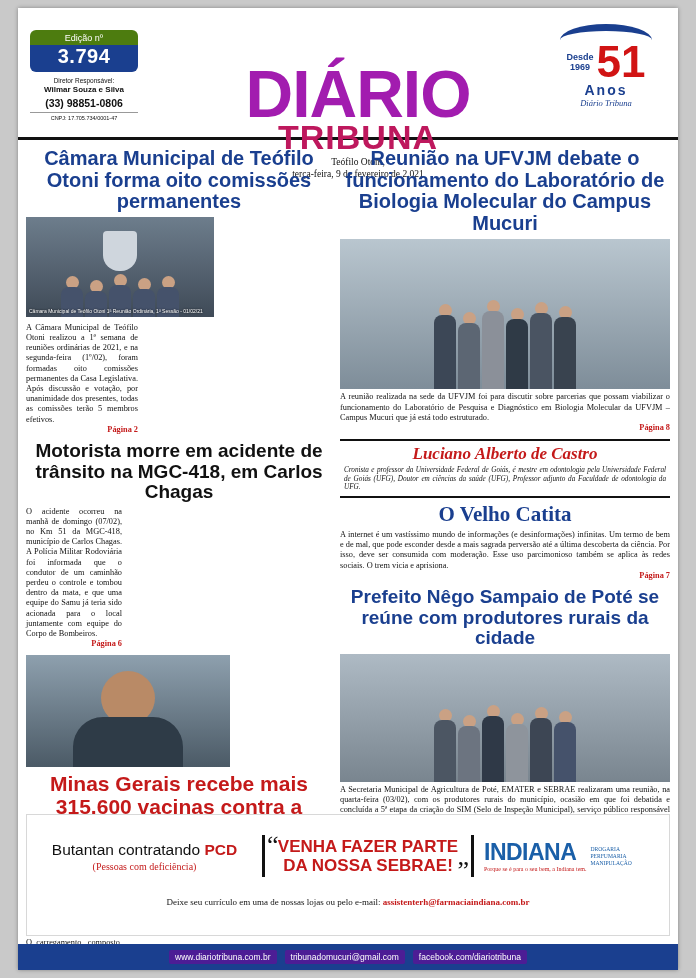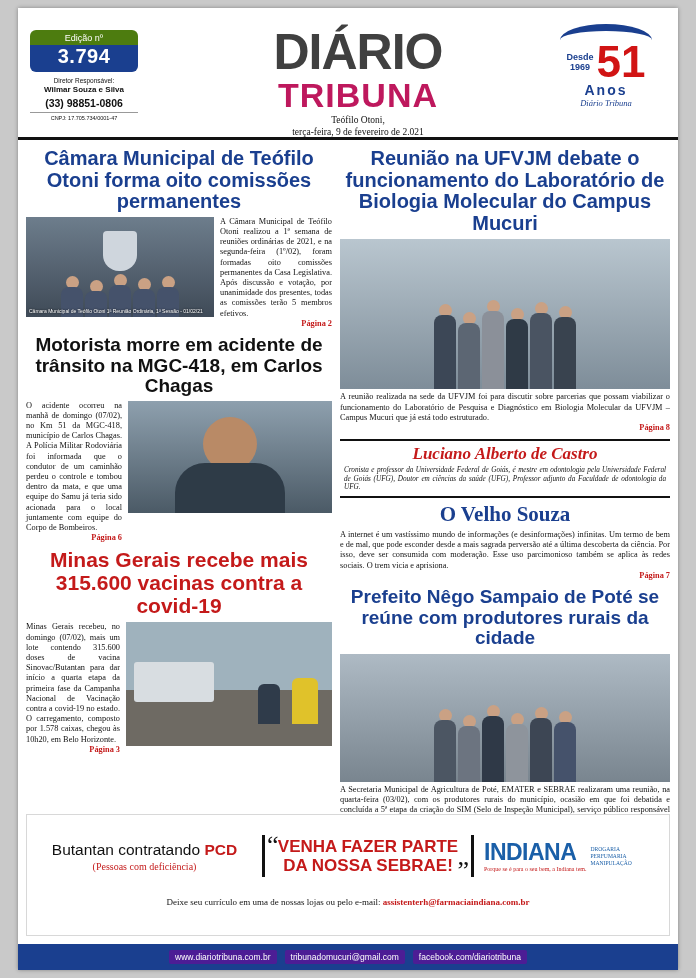--- a/index.html
+++ b/index.html
@@ -48,24 +48,25 @@
   .edition-resp { font-size: 8px; font-weight: bold; color:#111; line-height:10px;}
   .edition-phone { font-size: 10.5px; font-weight: bold; color:#111; margin-top: 2px;}
   .edition-cnpj { font-size: 5.5px; color:#111; margin-top: 3px; border-top:1px solid #999; padding-top:2px;}
 
   .title-block {
     position: absolute; left: 150px; top: 14px; width: 380px; text-align: center;
   }
   .title-main {
     font-family: "Liberation Sans", sans-serif;
     font-weight: bold;
-    font-size: 50px;
+    font-size: 66px;
     letter-spacing: -1px;
     line-height: 60px;
-    color: #404040;
+    color: #a21caf;
+    margin-top: 42px;
   }
   .title-tribuna {
     font-family: "Liberation Sans", sans-serif;
     font-weight: bold;
     font-size: 34px; color: #be185d;
     line-height: 30px;
     letter-spacing: 1px;
     margin-top: -2px;
   }
   .title-place {
@@ -138,21 +139,21 @@
     font-family: "Liberation Sans", sans-serif;
     text-shadow: 0 0 2px #000;
   }
   .body-text {
     font-size: 8.3px; line-height: 10.2px;
     text-align: justify; color: #111;
     hyphens: auto;
   }
   .pg { color: #c41a1a; font-weight: bold; }
 
-  .two-col-wrap { display: flex; gap: 6px; }
+  .two-col-wrap { display: flex; gap: 6px; flex-direction: column; }
 
   
   .story { margin-bottom: 6px; }
 
   
   .colunista {
     border-top: 2px solid #111;
     border-bottom: 2px solid #111;
     padding: 3px 4px 4px 4px;
     margin: 6px 0 4px 0;
@@ -372,21 +373,21 @@
           </div>
         </div>
         <div class="body-text" style="margin-top:3px;">A reunião realizada na sede da UFVJM foi para discutir sobre parcerias que possam viabilizar o funcionamento do Laboratório de Pesquisa e Diagnóstico em Biologia Molecular da UFVJM – Campus Mucuri que já está todo estruturado.</div>
         <div class="body-text pg" style="text-align:right">Página 8</div>
       </div>
 
       <div class="colunista">
         <div class="colunista-name">Luciano Alberto de Castro</div>
         <div class="colunista-bio">Cronista e professor da Universidade Federal de Goiás, é mestre em odontologia pela Universidade Federal de Goiás (UFG), Doutor em ciências da saúde (UFG), Professor adjunto da Faculdade de odontologia da UFG.</div>
       </div>
-      <div class="colunista-title">O Velho Souza</div>
+      <div class="colunista-title">O Velho Catita</div>
       <div class="body-text">A internet é um vastíssimo mundo de informações (e desinformações) infinitas. Um termo de bem e de mal, que pode esconder desde a mais sagrada perversão até a última descoberta da ciência. Por isso, deve ser consumida com moderação. Esse uso parcimonioso também se aplica às redes sociais. O trem vicia e aprisiona.</div>
       <div class="body-text pg" style="text-align:right">Página 7</div>
 
       <div class="story" style="margin-top:6px;">
         <div class="hl-blue" style="font-size:19px;margin-bottom:5px;">Prefeito Nêgo Sampaio de Poté se reúne com produtores rurais da cidade</div>
         <div class="photo" style="width:100%;height:128px;background:linear-gradient(#aebac4,#79858f);">
           <div class="ph-people" style="height:72%">
             <div>
                 <div class="ph-head"></div>
                 <div class="ph-person" style="height:62px;background:#4c5663"></div>

